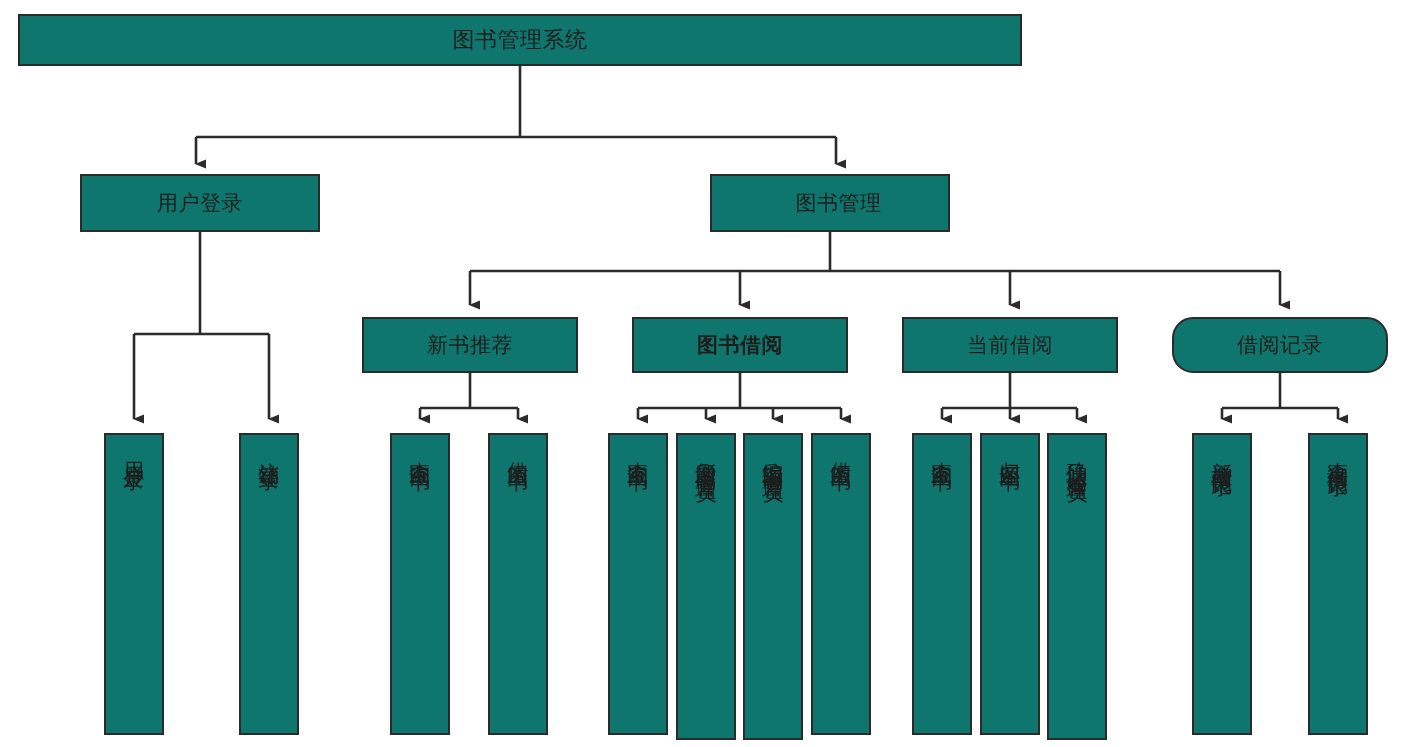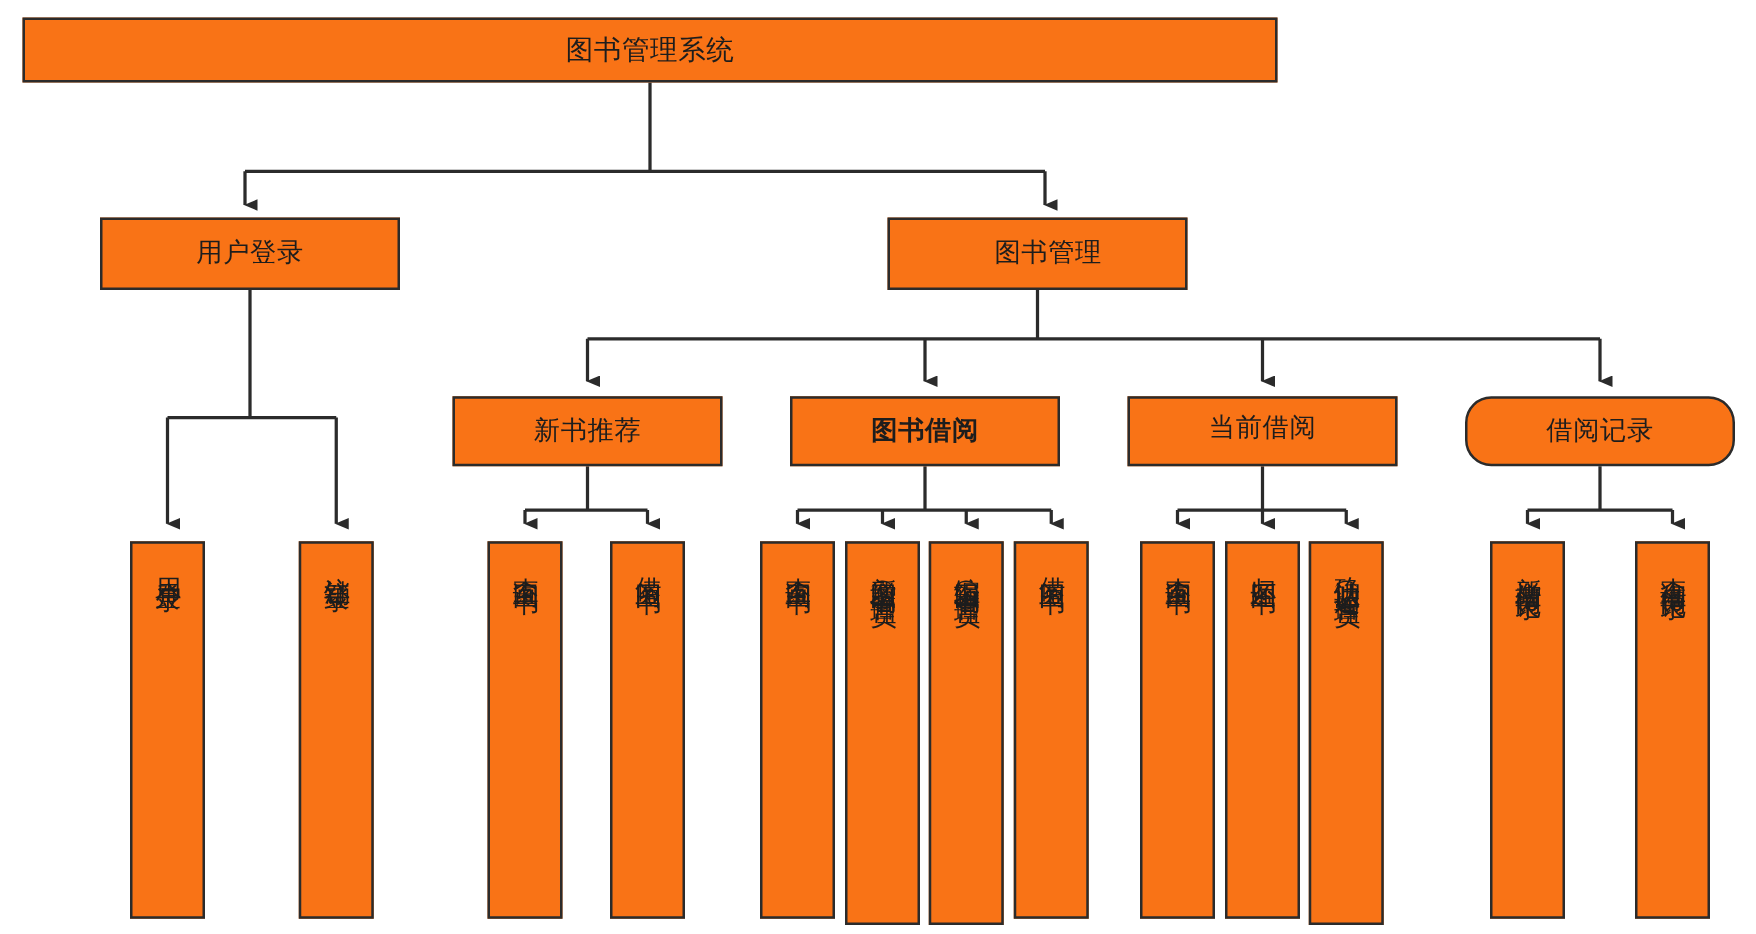--- a/index.html
+++ b/index.html
@@ -17,21 +17,21 @@
   #wires{
     position:absolute;
     left:0; top:0;
     width:1405px; height:747px;
     pointer-events:none;
   }
   .node{
     position:absolute;
     box-sizing:border-box;
     border:2px solid #2b2b2b;
-    background:#f97316;
+    background:#0f766e;
     display:flex;
     align-items:center;
     justify-content:center;
     text-align:center;
   }
   .node .label{
     display:block;
     color:#1d1d1d;
     line-height:1.18;
     letter-spacing:0.5px;
@@ -131,21 +131,21 @@
   <div class="node h" style="left:710px;top:174px;width:240px;height:58px;padding-left:17px;">
     <span class="label">图书管理</span>
   </div>
 
   <div class="node h" style="left:362px;top:317px;width:216px;height:56px;">
     <span class="label">新书推荐</span>
   </div>
   <div class="node h" style="left:632px;top:317px;width:216px;height:56px;font-weight:bold;">
     <span class="label">图书借阅</span>
   </div>
-  <div class="node h" style="left:902px;top:317px;width:216px;height:56px;font-family:Liberation Mono, monospace;">
+  <div class="node h" style="left:902px;top:317px;width:216px;height:56px;">
     <span class="label">当前借阅</span>
   </div>
   <div class="node h" style="left:1172px;top:317px;width:216px;height:56px;border-radius:21px;">
     <span class="label">借阅记录</span>
   </div>
 
   <div class="node v" style="left:104px;top:433px;width:60px;height:302px;">
     <span class="label">用户登录</span>
   </div>
   <div class="node v" style="left:239px;top:433px;width:60px;height:302px;">

